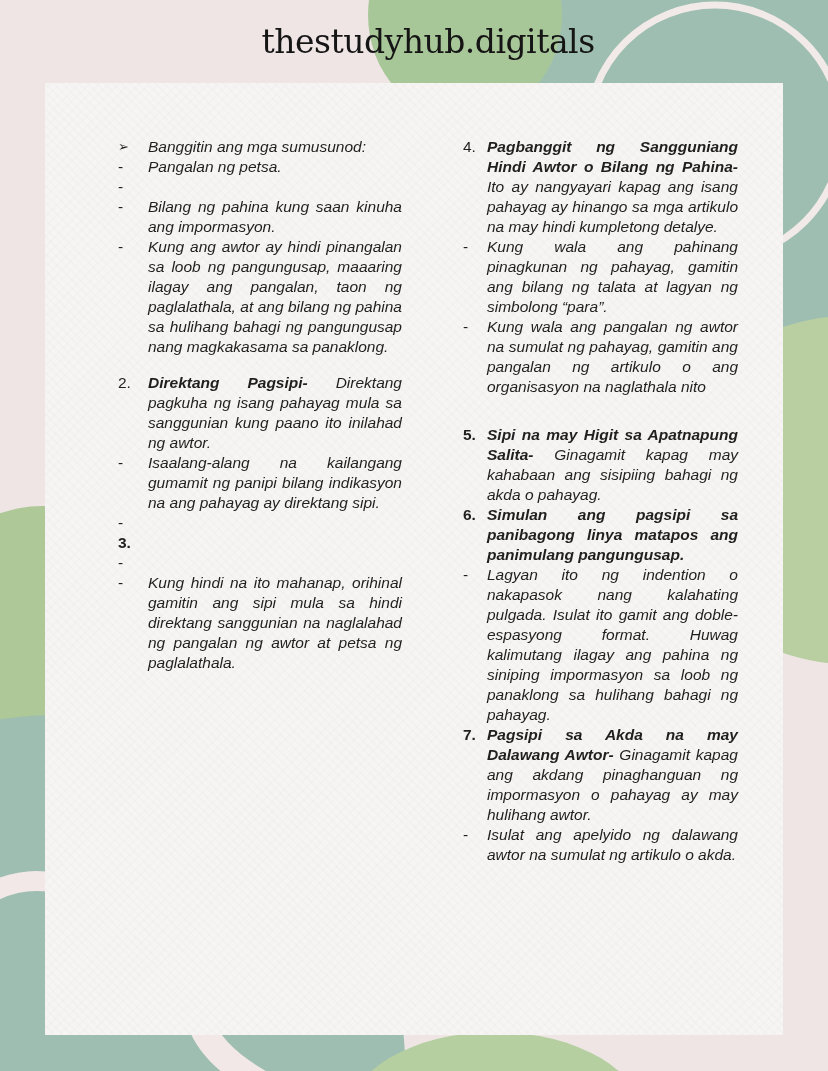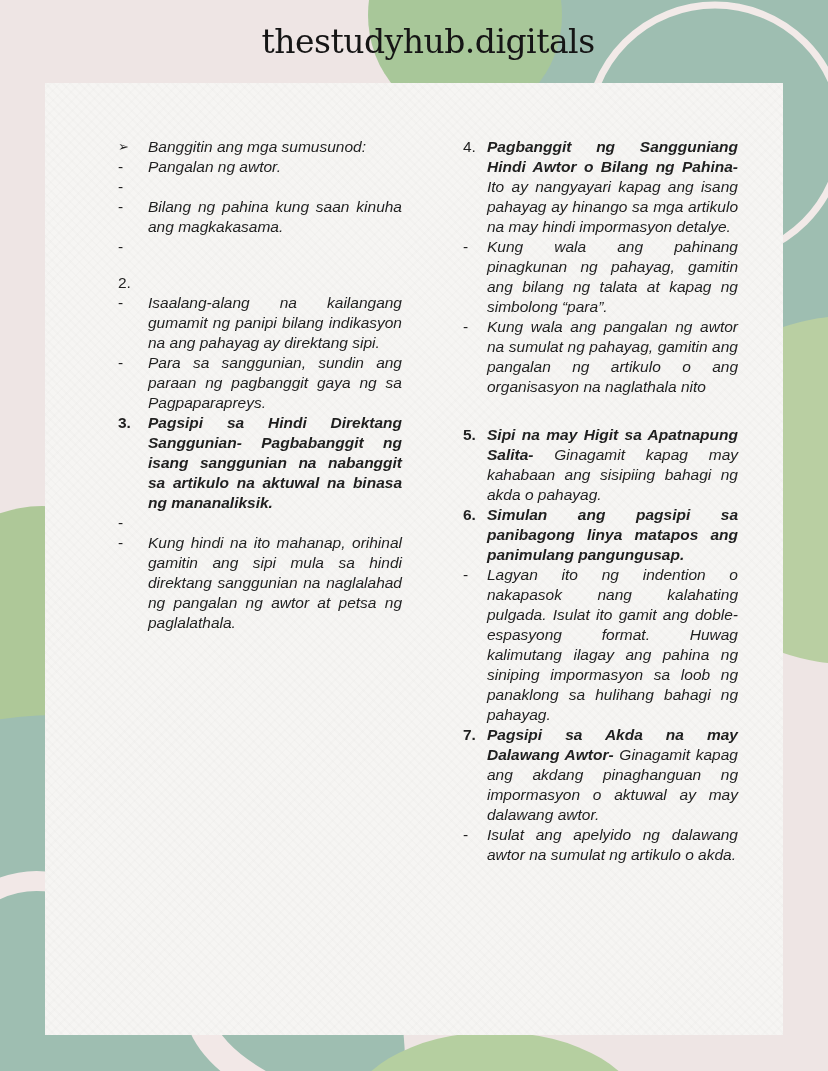--- a/index.html
+++ b/index.html
@@ -58,84 +58,84 @@
 <div class="paper">
   <div class="cols">
 
     <div class="col col1">
       <div class="item">
           <span class="mk arrow-mk">➢</span>
           <span class="bd"><b></b><span>Banggitin ang mga sumusunod:</span></span>
         </div>
       <div class="item">
           <span class="mk">-</span>
-          <span class="bd"><b></b><span>Pangalan ng awtor.</span></span>
+          <span class="bd"><b></b><span>Pangalan ng petsa.</span></span>
         </div>
       <div class="item">
           <span class="mk">-</span>
         </div>
       <div class="item">
           <span class="mk">-</span>
-          <span class="bd"><b></b><span>Bilang ng pahina kung saan kinuha ang magkakasama.</span></span>
+          <span class="bd"><b></b><span>Bilang ng pahina kung saan kinuha ang impormasyon.</span></span>
         </div>
       <div class="item">
           <span class="mk">-</span>
+          <span class="bd"><b></b><span>Kung ang awtor ay hindi pinangalan sa loob ng pangungusap, maaaring ilagay ang pangalan, taon ng paglalathala, at ang bilang ng pahina sa hulihang bahagi ng pangungusap nang magkakasama sa panaklong.</span></span>
         </div>
       <div class="item gap-sm">
           <span class="mk">2.</span>
+          <span class="bd"><b>Direktang Pagsipi-</b><span> Direktang pagkuha ng isang pahayag mula sa sanggunian kung paano ito inilahad ng awtor.</span></span>
         </div>
       <div class="item">
           <span class="mk">-</span>
           <span class="bd"><b></b><span>Isaalang-alang na kailangang gumamit ng panipi bilang indikasyon na ang pahayag ay direktang sipi.</span></span>
         </div>
       <div class="item">
           <span class="mk">-</span>
-          <span class="bd"><b></b><span>Para sa sanggunian, sundin ang paraan ng pagbanggit gaya ng sa Pagpaparapreys.</span></span>
         </div>
       <div class="item mkb">
           <span class="mk">3.</span>
-          <span class="bd"><b>Pagsipi sa Hindi Direktang Sanggunian- Pagbabanggit ng isang sanggunian na nabanggit sa artikulo na aktuwal na binasa ng mananaliksik.</b><span></span></span>
         </div>
       <div class="item">
           <span class="mk">-</span>
         </div>
       <div class="item">
           <span class="mk">-</span>
           <span class="bd"><b></b><span>Kung hindi na ito mahanap, orihinal gamitin ang sipi mula sa hindi direktang sanggunian na naglalahad ng pangalan ng awtor at petsa ng paglalathala.</span></span>
         </div>
     </div>
 
     <div class="col col2">
       <div class="item">
           <span class="mk">4.</span>
-          <span class="bd"><b>Pagbanggit ng Sangguniang Hindi Awtor o Bilang ng Pahina-</b><span> Ito ay nangyayari kapag ang isang pahayag ay hinango sa mga artikulo na may hindi impormasyon detalye.</span></span>
+          <span class="bd"><b>Pagbanggit ng Sangguniang Hindi Awtor o Bilang ng Pahina-</b><span> Ito ay nangyayari kapag ang isang pahayag ay hinango sa mga artikulo na may hindi kumpletong detalye.</span></span>
         </div>
       <div class="item">
           <span class="mk">-</span>
-          <span class="bd"><b></b><span>Kung wala ang pahinang pinagkunan ng pahayag, gamitin ang bilang ng talata at kapag ng simbolong “para”.</span></span>
+          <span class="bd"><b></b><span>Kung wala ang pahinang pinagkunan ng pahayag, gamitin ang bilang ng talata at lagyan ng simbolong “para”.</span></span>
         </div>
       <div class="item">
           <span class="mk">-</span>
           <span class="bd"><b></b><span>Kung wala ang pangalan ng awtor na sumulat ng pahayag, gamitin ang pangalan ng artikulo o ang organisasyon na naglathala nito</span></span>
         </div>
       <div class="item gap-lg mkb">
           <span class="mk">5.</span>
           <span class="bd"><b>Sipi na may Higit sa Apatnapung Salita-</b><span> Ginagamit kapag may kahabaan ang sisipiing bahagi ng akda o pahayag.</span></span>
         </div>
       <div class="item mkb">
           <span class="mk">6.</span>
           <span class="bd"><b>Simulan ang pagsipi sa panibagong linya matapos ang panimulang pangungusap.</b><span></span></span>
         </div>
       <div class="item">
           <span class="mk">-</span>
           <span class="bd"><b></b><span>Lagyan ito ng indention o nakapasok nang kalahating pulgada. Isulat ito gamit ang doble-espasyong format. Huwag kalimutang ilagay ang pahina ng siniping impormasyon sa loob ng panaklong sa hulihang bahagi ng pahayag.</span></span>
         </div>
       <div class="item mkb">
           <span class="mk">7.</span>
-          <span class="bd"><b>Pagsipi sa Akda na may Dalawang Awtor-</b><span> Ginagamit kapag ang akdang pinaghanguan ng impormasyon o aktuwal ay may dalawang awtor.</span></span>
+          <span class="bd"><b>Pagsipi sa Akda na may Dalawang Awtor-</b><span> Ginagamit kapag ang akdang pinaghanguan ng impormasyon o pahayag ay may hulihang awtor.</span></span>
         </div>
       <div class="item">
           <span class="mk">-</span>
           <span class="bd"><b></b><span>Isulat ang apelyido ng dalawang awtor na sumulat ng artikulo o akda.</span></span>
         </div>
     </div>
 
   </div>
 </div>
 

